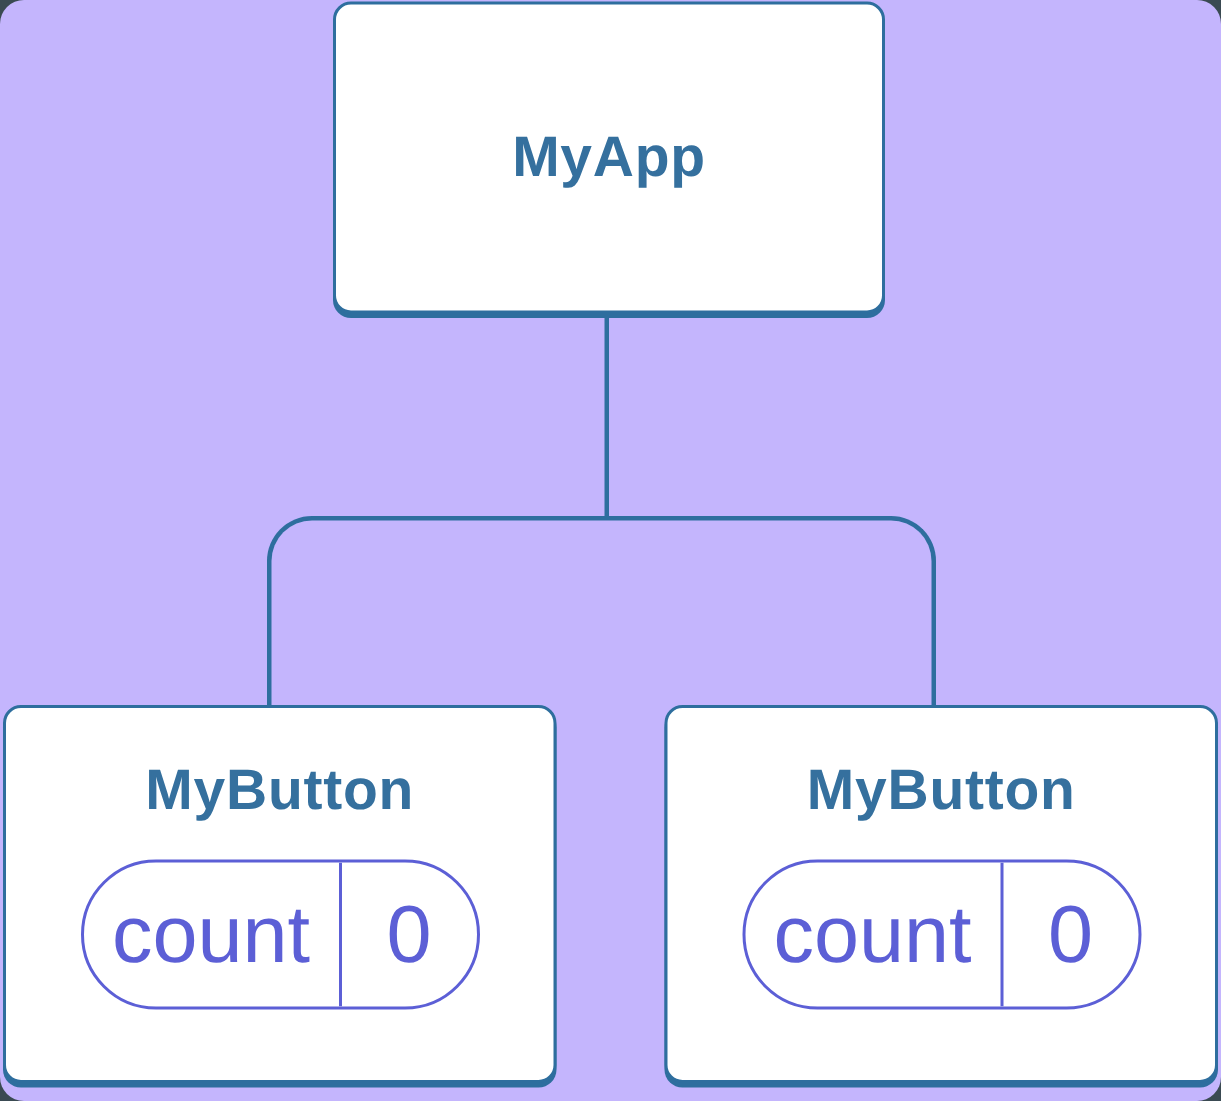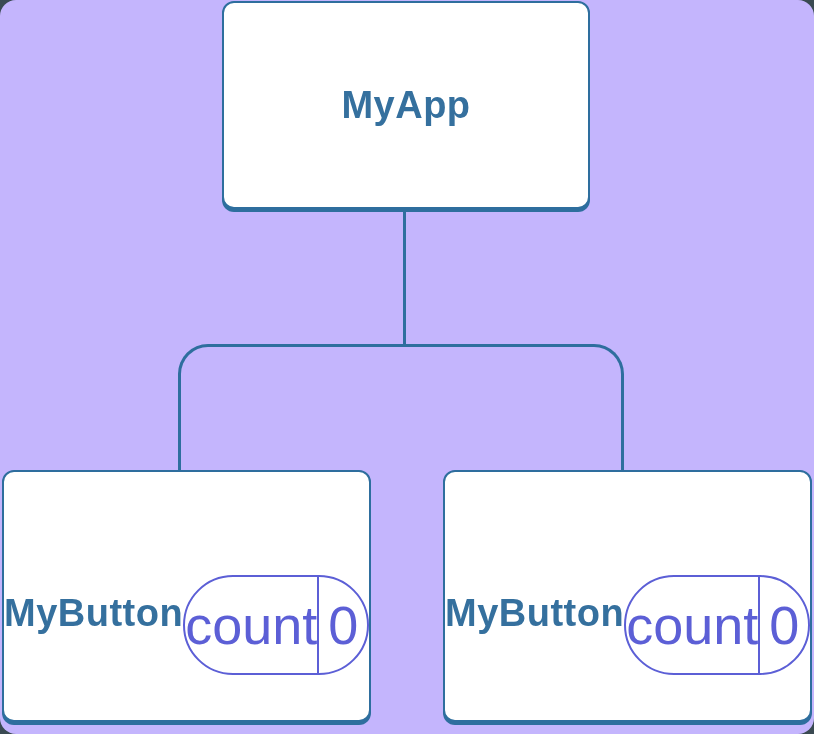--- a/index.html
+++ b/index.html
@@ -32,21 +32,21 @@
     height: 208px;
     display: flex;
     align-items: center;
     justify-content: center;
   }
   .card-child {
     top: 470px;
     width: 369px;
     height: 252px;
     display: flex;
-    flex-direction: row;
+    flex-direction: column;
     align-items: center;
     padding-top: 34px;
   }
   .card-child-left  { left: 2px; }
   .card-child-right { left: 443px; }
   .node-title {
     color: #35709e;
     font-size: 38px;
     font-weight: bold;
     letter-spacing: 0.5px;

